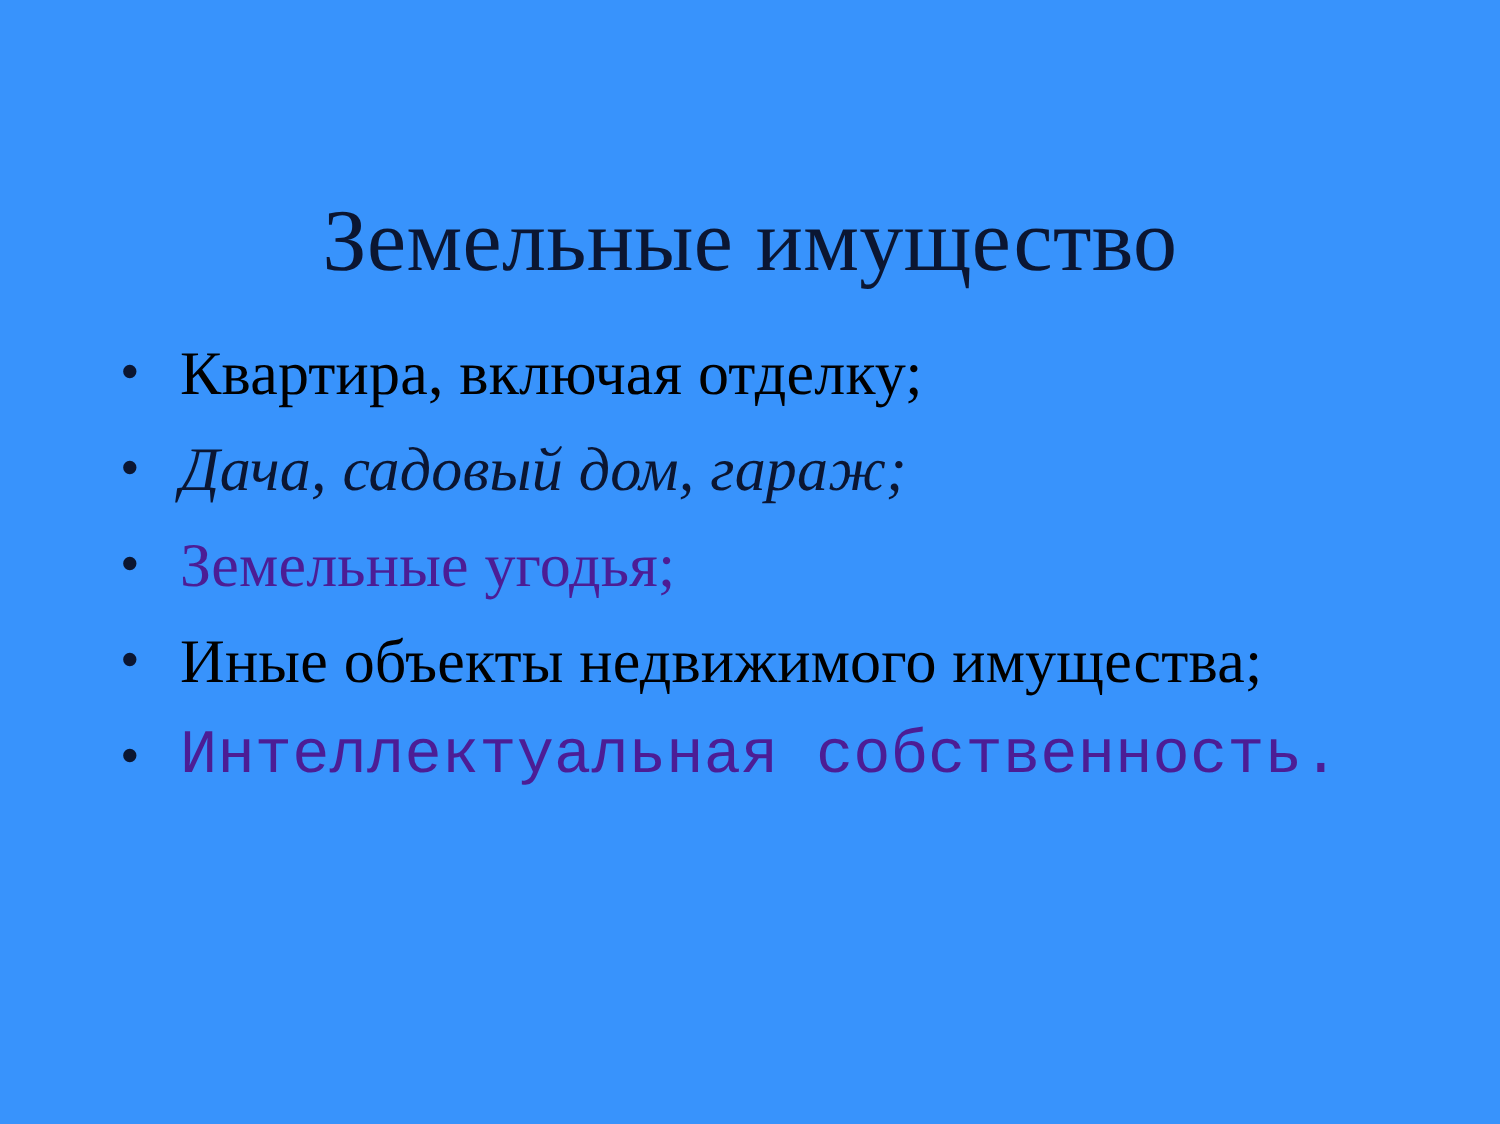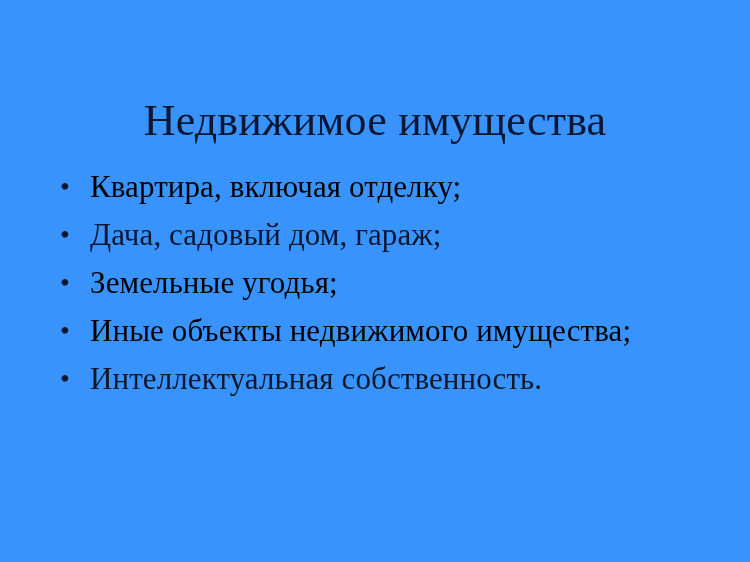--- a/index.html
+++ b/index.html
@@ -72,43 +72,43 @@
     color: #0b1632;
     white-space: nowrap;
     letter-spacing: 0.1px;
   }
 </style>
 </head>
 <body style="background: rgb(56, 147, 252);">
 
 <div id="slide" style="background: rgb(56, 147, 252);">
 
-  <h1 id="slide-title" style="color: rgb(11, 22, 50);">Недвижимое имущества</h1>
+  <h1 id="slide-title" style="color: rgb(11, 22, 50);">Земельные имущество</h1>
 
   <ul id="bullet-list">
 
     <li class="bullet-row">
       <span class="bullet-marker" style="color: rgb(11, 22, 50);">•</span>
       <span class="bullet-text" style="color: #000000;">Квартира, включая отделку;</span>
     </li>
 
     <li class="bullet-row">
       <span class="bullet-marker" style="color: rgb(11, 22, 50);">•</span>
-      <span class="bullet-text" style="color: rgb(11, 22, 50);">Дача, садовый дом, гараж;</span>
+      <span class="bullet-text" style="color: rgb(11, 22, 50); font-style: italic;">Дача, садовый дом, гараж;</span>
     </li>
 
     <li class="bullet-row">
       <span class="bullet-marker" style="color: rgb(11, 22, 50);">•</span>
-      <span class="bullet-text" style="color: #000000;">Земельные угодья;</span>
+      <span class="bullet-text" style="color: #4c1d95;">Земельные угодья;</span>
     </li>
 
     <li class="bullet-row">
       <span class="bullet-marker" style="color: rgb(11, 22, 50);">•</span>
       <span class="bullet-text" style="color: #000000;">Иные объекты недвижимого имущества;</span>
     </li>
 
     <li class="bullet-row">
       <span class="bullet-marker" style="color: rgb(11, 22, 50);">•</span>
-      <span class="bullet-text" style="color: #0f172a;">Интеллектуальная собственность.</span>
+      <span class="bullet-text" style="color: #4c1d95; font-family: Liberation Mono, monospace;">Интеллектуальная собственность.</span>
     </li>
 
   </ul>
 </div>
 
 </body></html>

